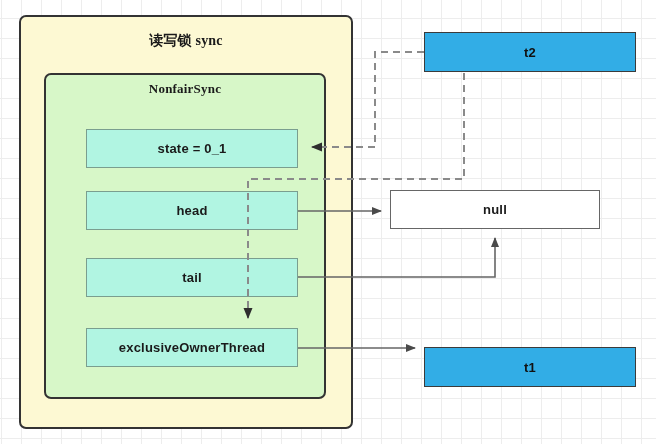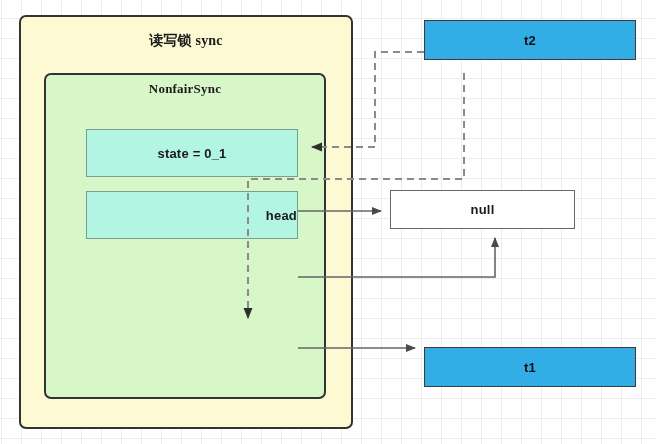--- a/index.html
+++ b/index.html
@@ -63,44 +63,44 @@
     border: 2px solid #333333;
     border-radius: 7px;
     align-items: flex-start;
     justify-content: center;
     padding-top: 6px;
     font-size: 13px;
   }
   .field {
     left: 86px;
     width: 212px;
-    height: 48px;
+    height: 39px;
     background: #b1f5e2;
     border: 1px solid #7a9e8f;
     font-size: 13px;
   }
   .f-state { top: 129px; }
-  .f-head  { top: 191px; justify-content: flex-end; }
+  .f-head  { top: 191px; }
   .f-tail  { top: 258px; }
   .f-eot   { top: 328px; }
   .thread {
     left: 424px;
     width: 212px;
     height: 40px;
     background: #32ade6;
     border: 1px solid #3b3b3b;
     font-size: 13px;
     color: #111111;
   }
-  .t-t2 { top: 20px; align-items: center; }
+  .t-t2 { top: 32px; align-items: center; }
   .t-t1 { top: 328px; margin-top: 19px; }
   .nullbox {
     left: 390px;
     top: 190px;
-    width: 185px;
+    width: 210px;
     height: 39px;
     background: #ffffff;
     border: 1px solid #666666;
     font-size: 13px;
     font-weight: bold;
   }
   .label-only { font-weight: bold; font-family: Liberation Serif, serif; }
 </style>
 </head>
 <body>
@@ -113,20 +113,26 @@
 
   <div class="node inner-green">
     <span class="label-only">NonfairSync</span>
   </div>
 
   <div class="node field f-state">
     <span>state = 0_1</span>
   </div>
   <div class="node field f-head">
     <span>head</span>
+  </div>
+  <div class="node field f-tail">
+    <span>tail</span>
+  </div>
+  <div class="node field f-eot">
+    <span>exclusiveOwnerThread</span>
   </div>
 
   <div class="node thread t-t2">
     <span>t2</span>
   </div>
   <div class="node thread t-t1">
     <span>t1</span>
   </div>
   <div class="node nullbox">
     <span>null</span>

